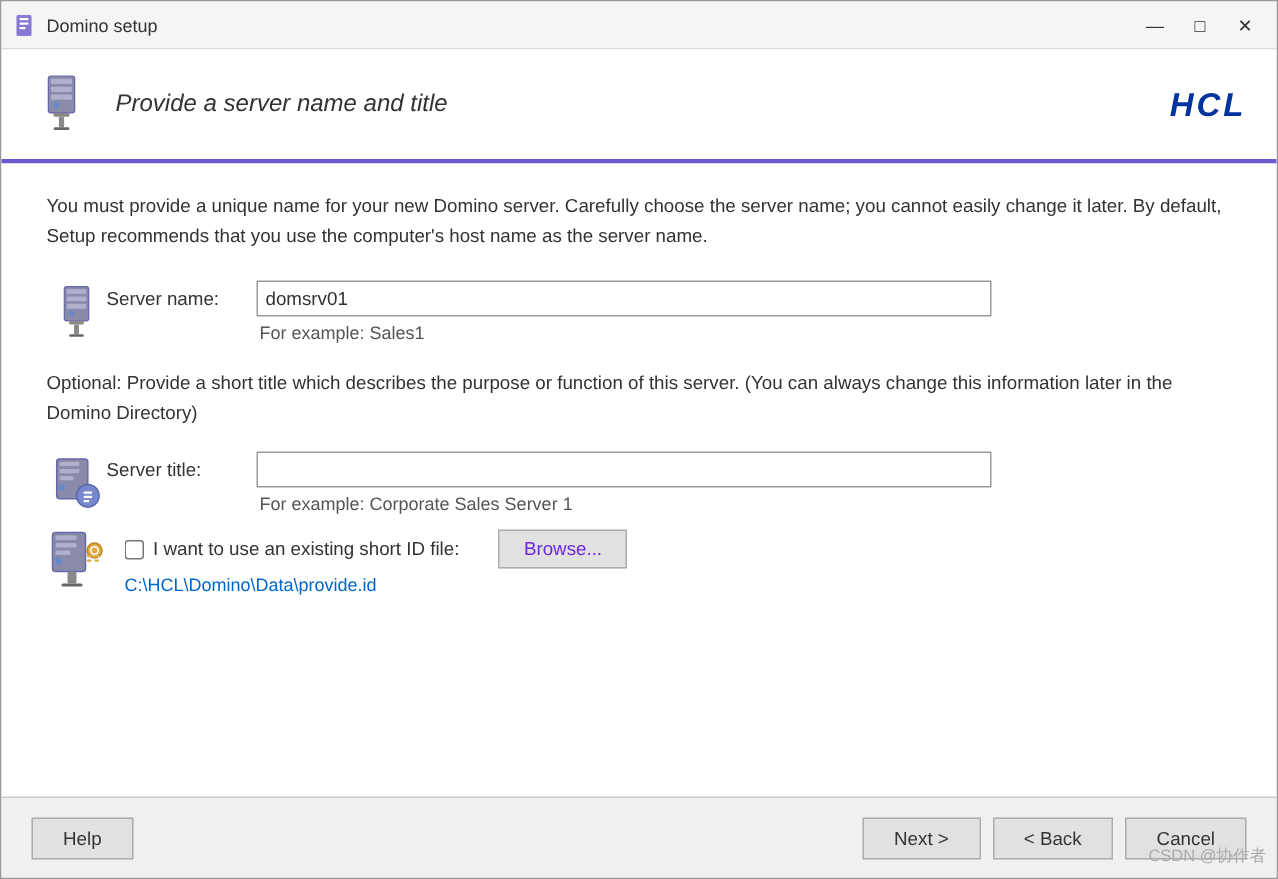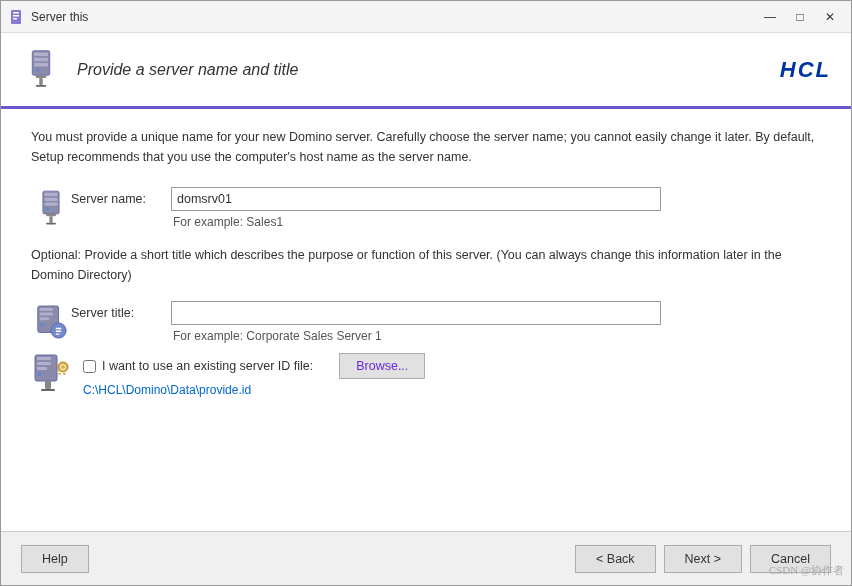--- a/index.html
+++ b/index.html
@@ -234,21 +234,20 @@
     .footer-btn.primary {
       background: #e1e1e1;
       color: #333;
     }
     .watermark {
       position: fixed;
       bottom: 8px;
       right: 8px;
       font-size: 11px;
       color: #aaa;
-      font-family: Liberation Serif, serif;
     }
 
     input[type="checkbox"] {
       width: 13px;
       height: 13px;
       cursor: pointer;
     }
   </style>
 </head>
 <body>
@@ -256,21 +255,21 @@
 <div class="window">
 
   <div class="title-bar">
     <div class="title-bar-left">
       <svg class="title-bar-icon" viewBox="0 0 16 16">
         <rect x="2" y="1" width="10" height="14" rx="1" fill="#6a5acd" opacity="0.8"></rect>
         <rect x="4" y="3" width="6" height="1.5" rx="0.5" fill="white"></rect>
         <rect x="4" y="6" width="6" height="1.5" rx="0.5" fill="white"></rect>
         <rect x="4" y="9" width="4" height="1.5" rx="0.5" fill="white"></rect>
       </svg>
-      <span class="title-bar-text">Server this</span>
+      <span class="title-bar-text">Domino setup</span>
     </div>
     <div class="title-bar-controls">
       <button class="title-btn">—</button>
       <button class="title-btn">□</button>
       <button class="title-btn close">✕</button>
     </div>
   </div>
 
   <div class="header-band">
     <div class="header-left">
@@ -356,33 +355,33 @@
           <circle cx="32" cy="14" r="5" fill="#ddaa44" stroke="#bb8822" stroke-width="1"></circle>
           <circle cx="32" cy="14" r="2.5" fill="none" stroke="white" stroke-width="1"></circle>
           <rect x="27" y="17" width="8" height="1.5" rx="0.5" fill="#ddaa44"></rect>
           <rect x="27" y="20" width="3" height="1.5" rx="0.5" fill="#ddaa44"></rect>
           <rect x="32" y="20" width="3" height="1.5" rx="0.5" fill="#ddaa44"></rect>
         </svg>
       </div>
       <div class="checkbox-content">
         <div class="checkbox-line">
           <input type="checkbox" style="">
-          <span class="checkbox-label">I want to use an existing server ID file:</span>
+          <span class="checkbox-label">I want to use an existing short ID file:</span>
           <button class="browse-btn" style="margin-left: 20px;">Browse...</button>
         </div>
         <a class="path-link" href="#">C:\HCL\Domino\Data\provide.id</a>
       </div>
     </div>
 
   </div>
 
   <div class="footer">
     <button class="footer-btn">Help</button>
     <div class="footer-right">
+      <button class="footer-btn primary">Next &gt;</button>
       <button class="footer-btn">&lt; Back</button>
-      <button class="footer-btn primary">Next &gt;</button>
       <button class="footer-btn">Cancel</button>
     </div>
   </div>
 
 </div>
 
 <div class="watermark">CSDN @协作者</div>
 
 </body></html>

